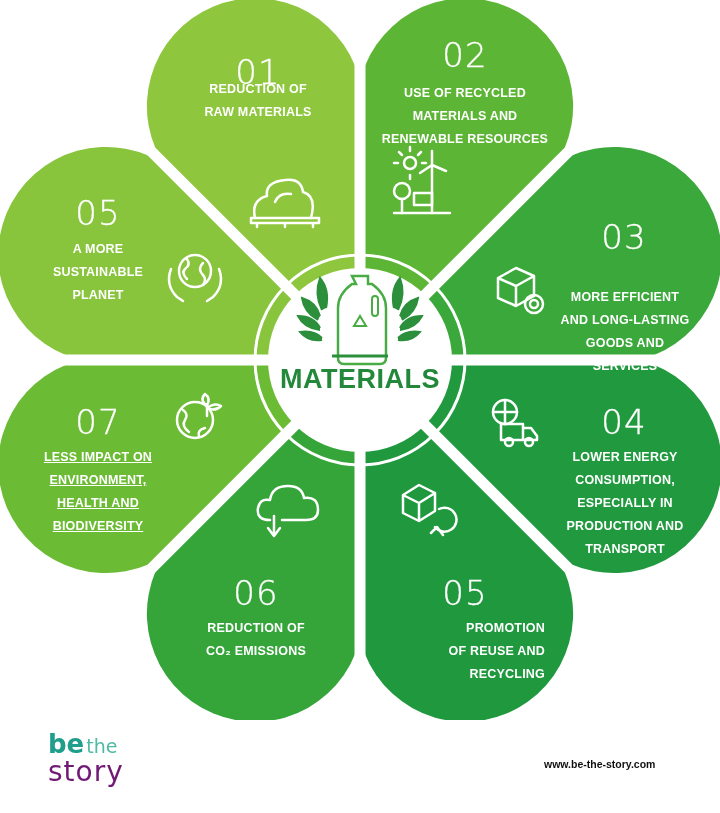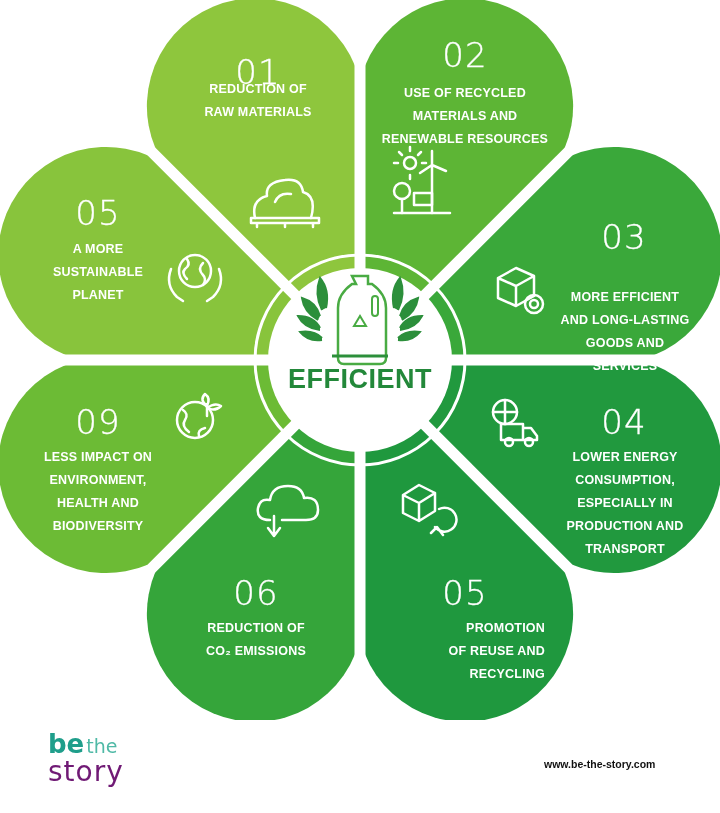--- a/index.html
+++ b/index.html
@@ -133,21 +133,21 @@
     </g>
   </g>
 </svg>
 
 <div class="num" style="left:228px;top:38px;width:60px;margin-top:17px;">01</div>
 <div class="num" style="left:435px;top:38px;width:60px;">02</div>
 <div class="num" style="left:594px;top:196px;width:60px;margin-top:24px;">03</div>
 <div class="num" style="left:594px;top:405px;width:60px;">04</div>
 <div class="num" style="left:435px;top:576px;width:60px;">05</div>
 <div class="num" style="left:226px;top:576px;width:60px;">06</div>
-<div class="num" style="left:68px;top:405px;width:60px;">09</div>
+<div class="num" style="left:68px;top:405px;width:60px;">07</div>
 <div class="num" style="left:68px;top:196px;width:60px;">05</div>
 
 <div class="lbl" style="left:173px;top:78px;width:170px;">REDUCTION OF
 RAW MATERIALS</div>
 <div class="lbl" style="left:370px;top:82px;width:190px;">USE OF RECYCLED
 MATERIALS AND
 RENEWABLE RESOURCES</div>
 <div class="lbl" style="left:545px;top:238px;width:160px;margin-top:48px;">MORE EFFICIENT
 AND LONG-LASTING
 GOODS AND
@@ -155,27 +155,27 @@
 <div class="lbl" style="left:545px;top:446px;width:160px;">LOWER ENERGY
 CONSUMPTION,
 ESPECIALLY IN
 PRODUCTION AND
 TRANSPORT</div>
 <div class="lbl" style="left:385px;top:617px;width:160px;text-align:right;">PROMOTION
 OF REUSE AND
 RECYCLING</div>
 <div class="lbl" style="left:176px;top:617px;width:160px;">REDUCTION OF
 CO₂ EMISSIONS</div>
-<div class="lbl" style="left:18px;top:446px;width:160px;">LESS IMPACT ON
+<div class="lbl" style="left:18px;top:446px;width:160px;text-decoration:underline;">LESS IMPACT ON
 ENVIRONMENT,
 HEALTH AND
 BIODIVERSITY</div>
 <div class="lbl" style="left:28px;top:238px;width:140px;">A MORE
 SUSTAINABLE
 PLANET</div>
 
-<div class="center-title">EFFICIENT</div>
+<div class="center-title">MATERIALS</div>
 
 <div class="logo">
   <span class="be">be</span><span class="the">the</span>
   <span class="story">story</span>
 </div>
 <div class="url">www.be-the-story.com</div>
 
 </body></html>

